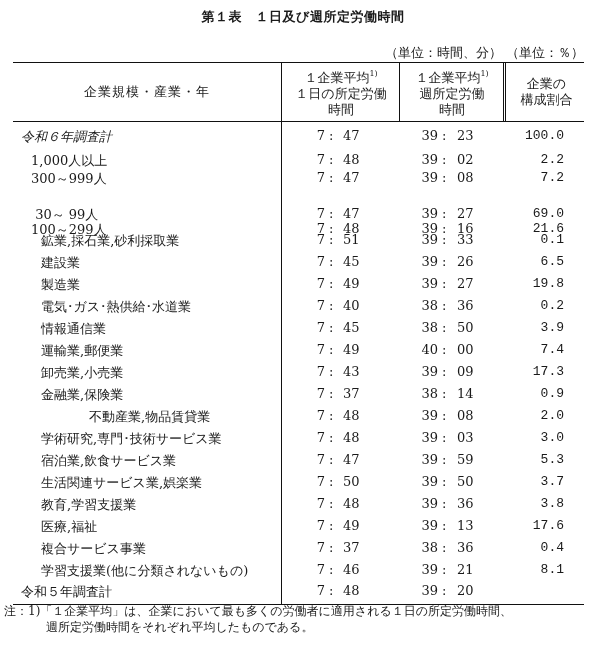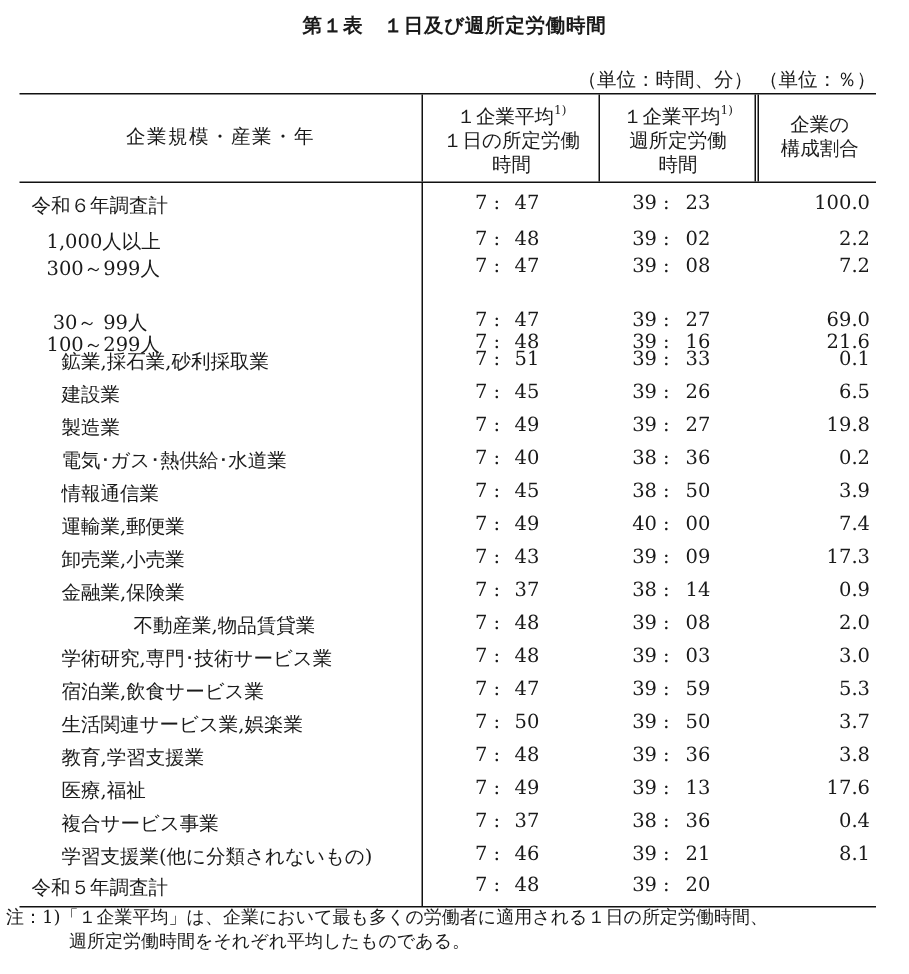--- a/index.html
+++ b/index.html
@@ -40,21 +40,21 @@
     position: absolute; left: 268px; top: 0; bottom: 0; border-left: 1px solid #111;
   }
   .row { position: absolute; left: 0; width: 571px; height: 20px; font-size: 13px; }
   .row .lbl { position: absolute; top: 0; white-space: nowrap; }
   .row .d1h { position: absolute; left: 300px; width: 12px; text-align: right; }
   .row .d1s { position: absolute; left: 316px; }
   .row .d1m { position: absolute; left: 330px; }
   .row .d2h { position: absolute; left: 405px; width: 20px; text-align: right; }
   .row .d2s { position: absolute; left: 429px; }
   .row .d2m { position: absolute; left: 444px; }
-  .row .pct { position: absolute; right: 4px; text-align: left; }
+  .row .pct { position: absolute; right: 20px; text-align: left; font-family: Liberation Mono, monospace; }
   .note {
     position: absolute; left: 4px; top: 603px; font-size: 12px; line-height: 16px;
   }
   .note .l2 { padding-left: 42px; }
 </style>
 </head>
 <body>
 
 <div class="title">第１表　１日及び週所定労働時間</div>
 
@@ -85,21 +85,21 @@
       <div>
         <div>企業の</div>
         <div>構成割合</div>
       </div>
     </div>
   </div>
 
   <div class="body" id="tbody">
     <div class="vline"></div>
   <div class="row" style="top: 6px;">
-        <span class="lbl" style="left: 8px;">令和６年調査計</span>
+        <span class="lbl" style="left: 8px; font-style: italic;">令和６年調査計</span>
         <span class="d1h">7</span>
         <span class="d1s">:</span>
         <span class="d1m">47</span>
         <span class="d2h">39</span>
         <span class="d2s">:</span>
         <span class="d2m">23</span>
         <span class="pct">100.0</span>
       </div>
       <div class="row" style="top: 30px;">
         <span class="lbl" style="left: 18px;">1,000人以上</span>

